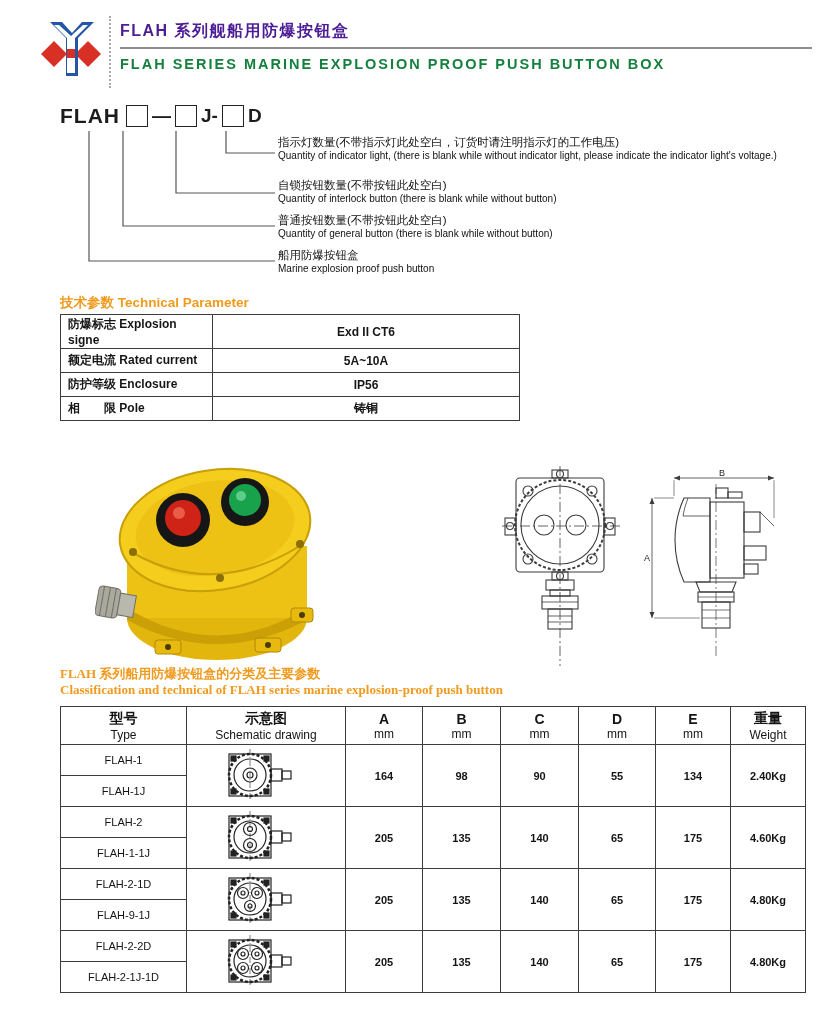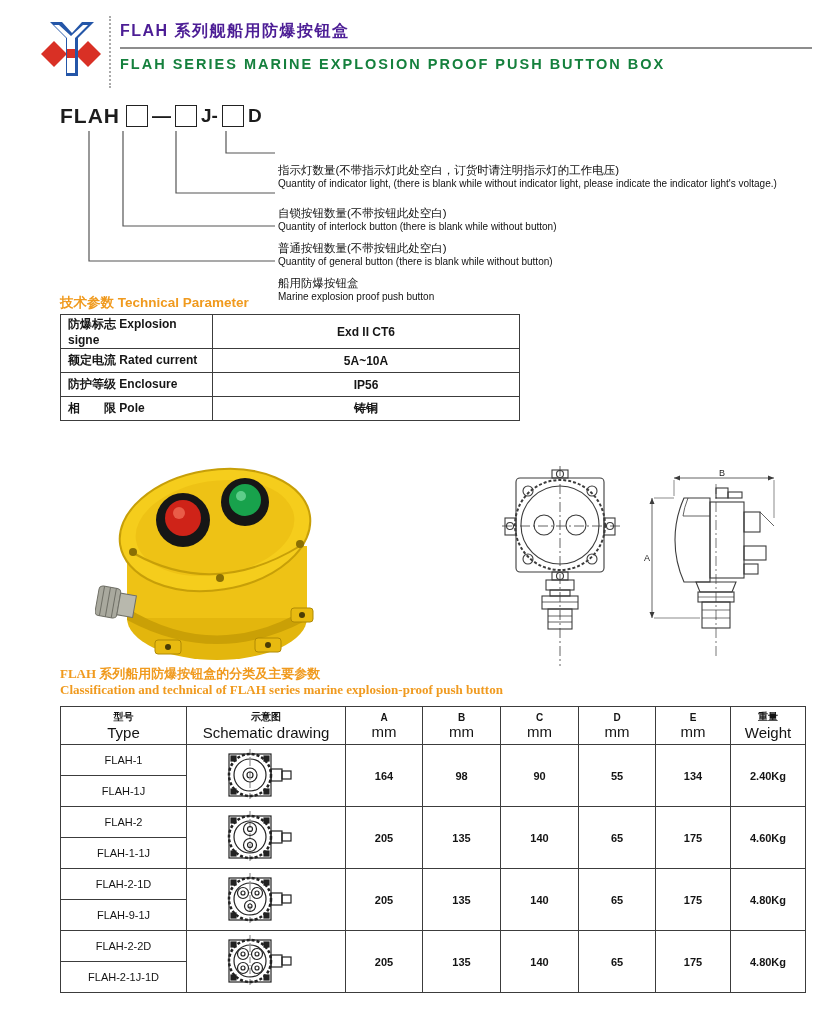--- a/index.html
+++ b/index.html
@@ -21,43 +21,43 @@
   .title-en { font-size:14.5px; font-weight:bold; letter-spacing:2px; color:#15803d; }
 
   
   .model { left:60px; top:103px; width:745px; height:195px; }
   .model-row { position:absolute; left:0; top:0; height:26px; display:flex; align-items:center; }
   .model-prefix { font-size:21px; font-weight:bold; letter-spacing:1px; }
   .model-box { width:22px; height:22px; border:1.5px solid #222; background:#fff; display:inline-block; }
   .model-sep { font-size:19px; font-weight:bold; margin:0 4px; }
   .model-lines { left:0; top:28px; }
   .annotation { position:absolute; left:218px; width:525px; }
-  .ann-zh { font-size:11.5px; color:#111; line-height:13px;margin-top:28px; }
+  .ann-zh { font-size:11.5px; color:#111; line-height:13px; }
   .ann-en { font-size:10px; color:#111; line-height:13px; }
 
   
   .tp-heading { left:60px; top:294px; font-size:13.5px; font-weight:bold; }
   .orange { color:#f09a1e; }
   .tp-table { left:60px; top:314px; border-collapse:collapse; width:460px; table-layout:fixed; }
   .tp-table td { border:1.5px solid #3c3c3c; height:24px; font-size:12px; font-weight:bold; color:#161616; }
   .tp-label { width:152px; padding-left:7px; }
   .tp-value { text-align:center; }
 
   
   .photo { left:95px; top:458px; }
   .front-view { left:500px; top:464px; }
   .side-view { left:640px; top:468px; }
 
   
   .cls-heading { left:60px; top:666px; font-size:13px; font-weight:bold; line-height:16px;font-family:Liberation Serif, serif; }
   .cls-table { left:60px; top:706px; border-collapse:collapse; width:745px; table-layout:fixed; }
   .cls-table td { border:1px solid #3c3c3c; text-align:center; font-size:11px; color:#141414; }
   .cls-table .hdr td { height:38px; }
-  .hdr .l1 { font-weight:bold; font-size:10px; }
-  .hdr .l2 { font-size:15px; }
+  .hdr .l1 { font-weight:bold; font-size:14px; }
+  .hdr .l2 { font-size:12px; }
   .type-cell { height:31px; font-weight:normal; font-size:11px; }
   .val-cell { font-weight:bold; font-size:11.5px; }
   svg text { font-family:"Liberation Sans", sans-serif; }
 </style>
 </head>
 <body>
 
 <div class="abs logo">
   <svg width="62" height="66" viewBox="0 0 62 66">
     <polygon points="1,36 14,23 27,36 14,49" fill="#d93025"></polygon>

